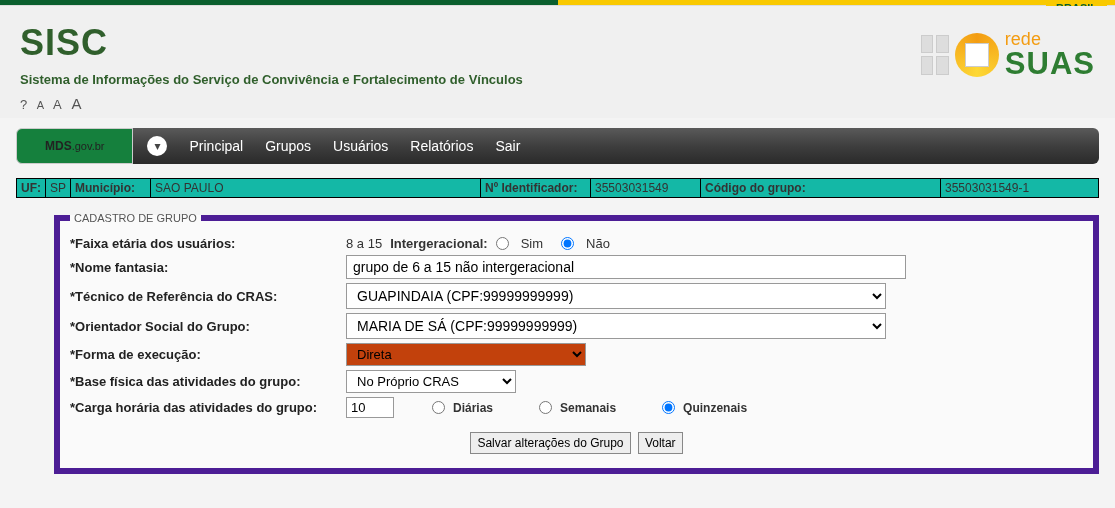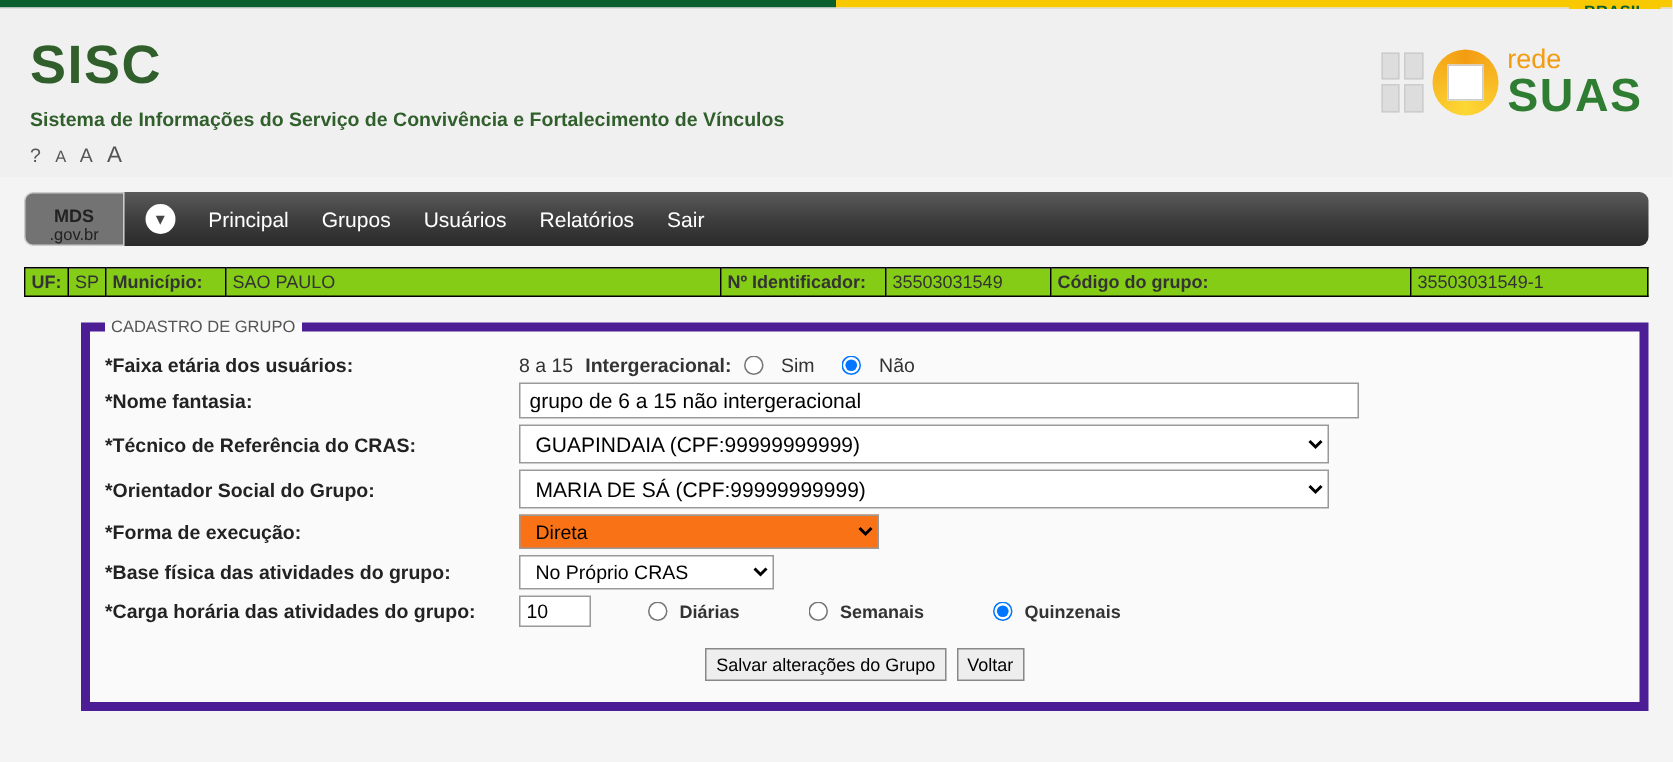--- a/index.html
+++ b/index.html
@@ -77,27 +77,27 @@
   .logo-text { line-height: 1; }
   .logo-rede { color:#f39c12; font-size:18px; font-weight:300; }
   .logo-sua { color:#2e7d32; font-size:31px; font-weight:bold; font-family:"Arial Black",Arial; letter-spacing:1px; }
 
   .nav-wrap {
     margin: 10px 16px 0 16px;
     display: flex;
     height: 36px;
   }
   .mds-tab {
-    background: #737373;
+    background: #15803d;
     color: #222;
     font-weight: bold;
-    padding: 8px 16px;
+    padding: 8px 28px;
     border-radius: 6px 0 0 6px;
     border: 1px solid #ccc;
-    display: flex; align-items: center; flex-direction: column;
+    display: flex; align-items: center;
   }
   .mds-tab .tld { font-weight: normal; font-size: 11px; }
   .navbar {
     flex: 1;
     background: linear-gradient(to bottom, #5a5a5a 0%, #3e3e3e 50%, #2a2a2a 100%);
     border-radius: 0 6px 6px 0;
     display: flex;
     align-items: center;
     padding: 0 14px;
     gap: 22px;
@@ -118,21 +118,21 @@
   .content { padding: 14px 16px; }
   .info-table {
     width: 100%;
     border-collapse: collapse;
     font-size: 12px;
     margin-bottom: 14px;
   }
   .info-table td {
     border: 1px solid #000;
     padding: 2px 4px;
-    background: #84cc16;
+    background: #14b8a6;
     white-space: nowrap;
   }
   .info-label { font-weight: bold; }
   .info-val { font-weight: normal; }
 
   fieldset.group-form {
     border: 6px solid #4c1d95;
     padding: 8px 10px 14px 10px;
     background: #fafafa;
     margin-left: 38px;
@@ -173,21 +173,21 @@
     font-size: 14px;
     padding: 3px 6px;
     border: 1px solid #999;
     background: #fff;
   }
   select.mid {
     width: 240px;
     font-size: 13px;
     padding: 2px 6px;
     border: 1px solid #999;
-    background: #f97316;
+    background: #c2410c;
   }
   select.small {
     width: 170px;
     font-size: 13px;
     padding: 2px 6px;
     border: 1px solid #999;
     background: #fff;
   }
   input[type="text"].tiny {
     width: 48px;

